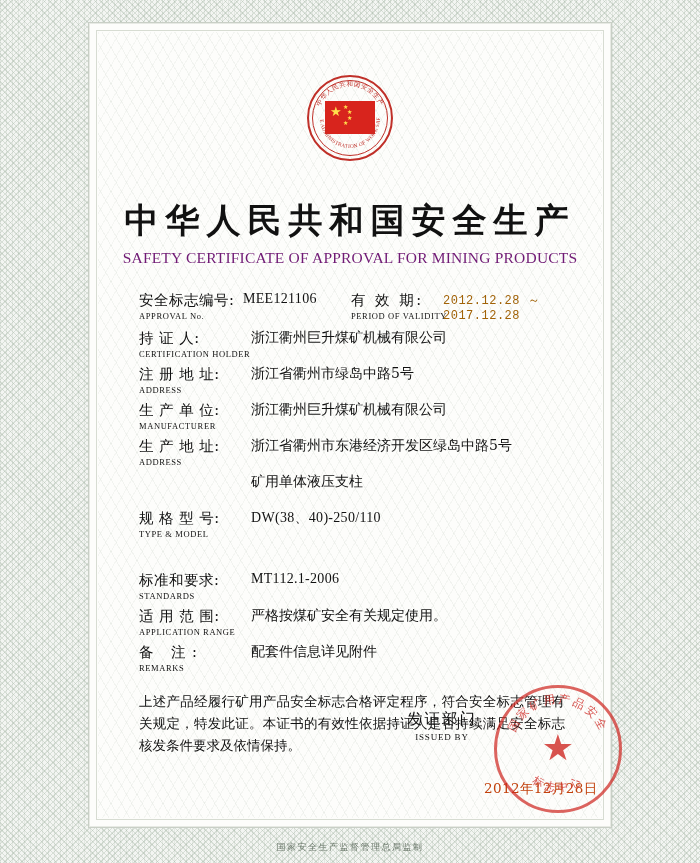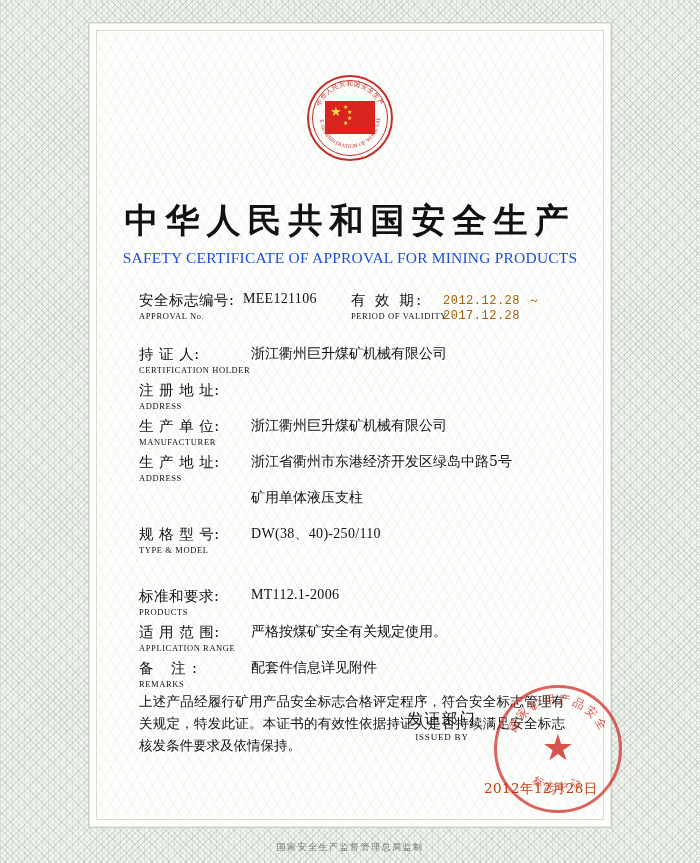--- a/index.html
+++ b/index.html
@@ -128,21 +128,21 @@
     font-weight: bold;
     font-family: "DejaVu Serif", "Liberation Serif", serif;
   }
   .title-en {
     position: absolute;
     left: 0; right: 0;
     top: 226px;
     text-align: center;
     font-size: 15.5px;
     letter-spacing: 0.2px;
-    color: #1d4ed8;
+    color: #701a75;
     font-family: "Liberation Serif", serif;
   }
 
   
   .fields {
     position: absolute;
     left: 50px;
     top: 268px;
     width: 424px;
   }
@@ -184,21 +184,21 @@
     white-space: nowrap;
     font-family: "DejaVu Serif", "Liberation Serif", serif;
   }
   .value.latin {
     font-family: "Liberation Serif", serif;
     font-size: 14px;
     letter-spacing: 0.3px;
   }
 
   
-  .toprow { position: relative; height: 34px; margin-bottom: 20px; }
+  .toprow { position: relative; height: 34px; margin-bottom: 4px; }
   .toprow .labels { width: 96px; }
   .toprow .value { left: 104px; }
   .toprow .labels2 {
     position: absolute;
     left: 212px;
     top: 0;
     width: 96px;
   }
   .toprow .value2 {
     position: absolute;
@@ -354,20 +354,21 @@
           <div class="lab-en">CERTIFICATION HOLDER</div>
         </div>
         <div class="value">浙江衢州巨升煤矿机械有限公司</div>
       </div>
 
       <div class="row">
         <div class="labels">
           <div class="lab-cn">注 册 地 址:</div>
           <div class="lab-en">ADDRESS</div>
         </div>
+        <div class="value">浙江省衢州市绿岛中路5号</div>
       </div>
 
       <div class="row">
         <div class="labels">
           <div class="lab-cn">生 产 单 位:</div>
           <div class="lab-en">MANUFACTURER</div>
         </div>
         <div class="value">浙江衢州巨升煤矿机械有限公司</div>
       </div>
 
@@ -389,21 +390,21 @@
           <div class="lab-en">TYPE &amp; MODEL</div>
         </div>
         <div class="value latin">DW(38、40)-250/110</div>
       </div>
 
       <div class="gap"></div>
 
       <div class="row">
         <div class="labels">
           <div class="lab-cn">标准和要求:</div>
-          <div class="lab-en">PRODUCTS</div>
+          <div class="lab-en">STANDARDS</div>
         </div>
         <div class="value latin">MT112.1-2006</div>
       </div>
 
       <div class="row">
         <div class="labels">
           <div class="lab-cn">适 用 范 围:</div>
           <div class="lab-en">APPLICATION RANGE</div>
         </div>
         <div class="value">严格按煤矿安全有关规定使用。</div>

